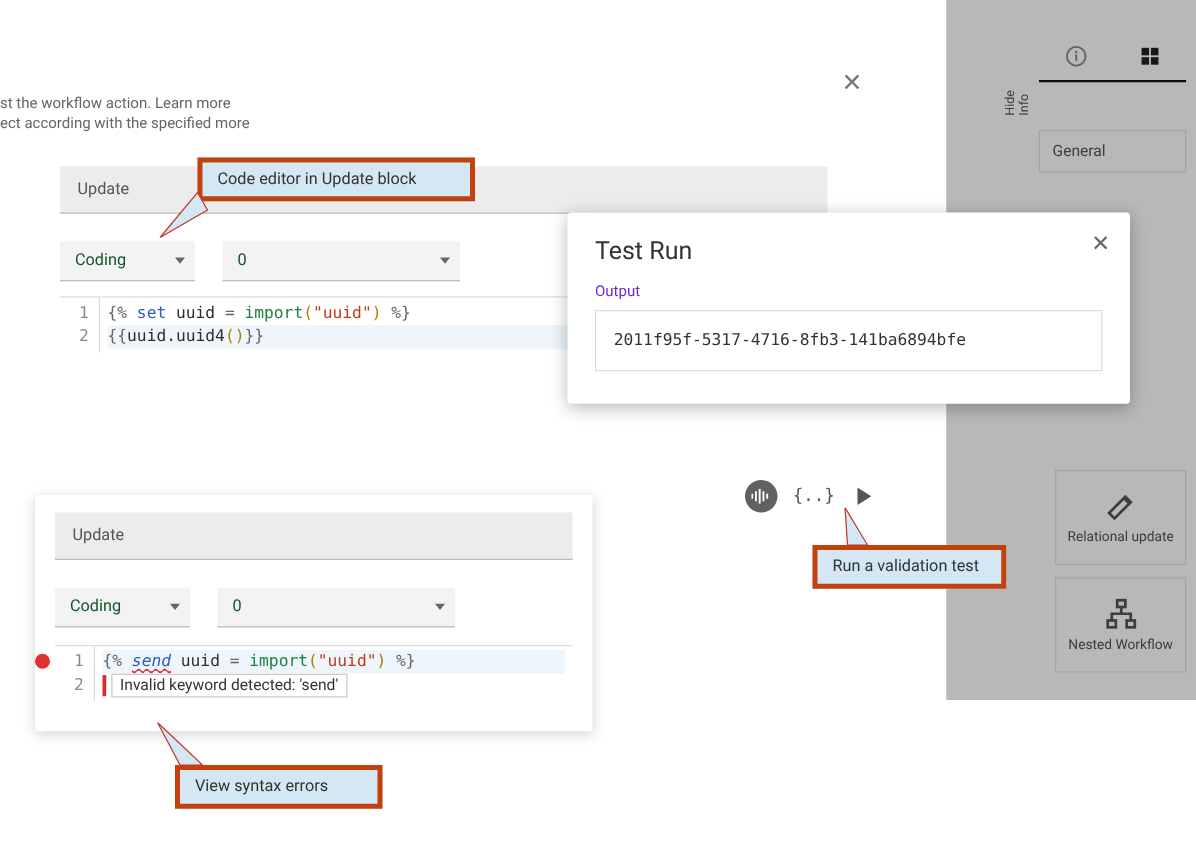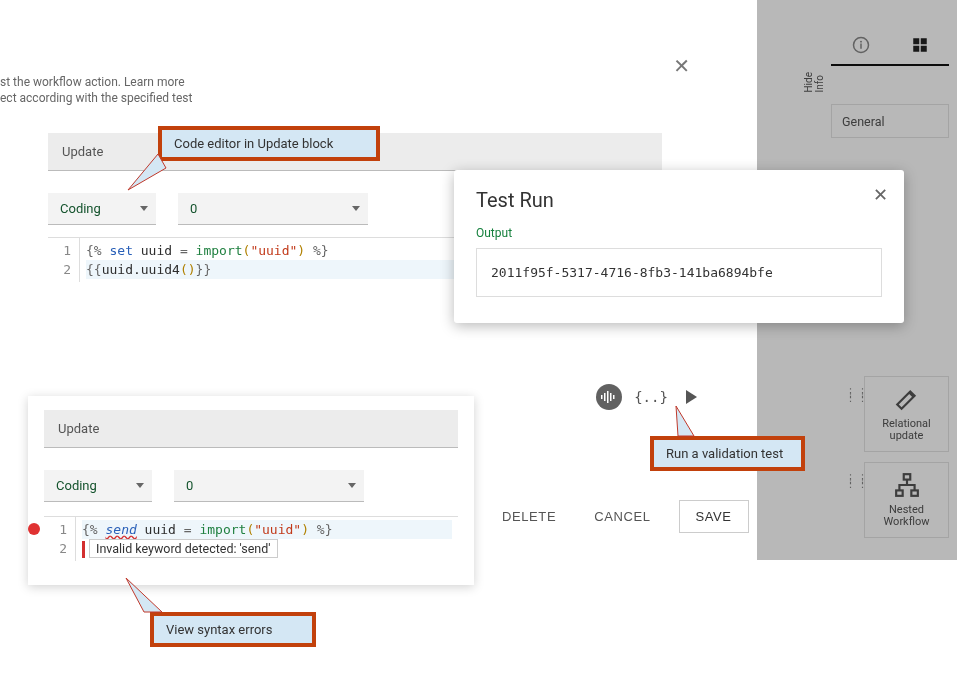--- a/index.html
+++ b/index.html
@@ -160,21 +160,21 @@
     top: 170px; left: 454px;
     width: 450px;
     background: #fff;
     border-radius: 3px;
     box-shadow: 0 3px 14px rgba(0,0,0,0.28);
     z-index: 6;
     padding: 18px 22px 26px;
   }
   .testrun h2 { font-size: 20px; font-weight: 400; color: #333; margin-bottom: 14px; }
   .testrun .close2 { position: absolute; top: 14px; right: 16px; color: #666; cursor: pointer; font-size: 18px; }
-  .testrun .lbl { font-size: 12px; color: #15803d; margin-bottom: 8px; }
+  .testrun .lbl { font-size: 12px; color: #6d28d9; margin-bottom: 8px; }
   .testrun .outbox {
     border: 1px solid #ddd;
     padding: 16px 14px;
     font-family: Menlo, Consolas, monospace;
     font-size: 13px;
     color: #333;
   }
   
   .iconrow {
     position: absolute;
@@ -268,24 +268,24 @@
     position: absolute; top: 72px; right: 134px;
     width: 20px;
     font-size: 10px;
     color: #555;
     writing-mode: vertical-rl;
     transform: rotate(180deg);
   }
   .side-card {
     position: absolute;
     right: 8px;
-    width: 85px; height: 76px;
+    width: 105px; height: 76px;
     background: #fff;
     border: 1px solid #e4e4e4;
-    text-align: center;
+    text-align: left;
     font-size: 11px;
     color: #555;
     display: flex; flex-direction: column;
     align-items: center; justify-content: center;
     gap: 6px;
   }
   .side-card svg { color: #555; }
   .side-grip {
     position: absolute;
     width: 14px;
@@ -334,21 +334,21 @@
         </svg>
       <span style="line-height:12px;">Nested Workflow</span>
     </div>
   </div>
   <div class="dim"></div>
 
   <div class="main-panel">
     <div class="close-x">✕</div>
     <div class="intro">
       <span>st the workflow action. </span><a class="learn">Learn more</a><br>
-      <span>ect according with the specified test</span>
+      <span>ect according with the specified more</span>
     </div>
 
     <div class="update-block">
       <div class="section-header">
         <span>Update</span>
       </div>
       <div class="row-selects">
         <div class="sel small">
           <span>Coding</span>
             <span class="tri"></span>
@@ -384,25 +384,20 @@
           <rect x="9" y="2" width="1.5" height="8" fill="#fff"></rect>
           <rect x="12" y="4" width="1.5" height="4" fill="#fff"></rect>
         </svg>
     </div>
     <div class="iconbtn" style="font-family:monospace;font-size:14px;">{..}</div>
     <div class="iconbtn">
         <div class="play"></div>
       </div>
   </div>
 
-  <div class="actions">
-    <button class="txtbtn">DELETE</button>
-    <button class="txtbtn">CANCEL</button>
-    <button class="savebtn">SAVE</button>
-  </div>
 
   <div class="lower-panel">
     <div class="section-header">
       <span>Update</span>
     </div>
     <div class="row-selects">
       <div class="sel small">
         <span>Coding</span>
           <span class="tri"></span>
       </div>
@@ -437,18 +432,18 @@
   <div class="callout" style="top:126px; left:158px; width:222px;">Code editor in Update block</div>
   <svg style="position:absolute; top:150px; left:120px; z-index:5;" width="50" height="44">
     <polygon points="38,4 46,18 8,40" fill="#d4e7f4" stroke="#c0392b" stroke-width="1"></polygon>
   </svg>
 
   <div class="callout" style="top:436px; left:650px; width:155px;">Run a validation test</div>
   <svg style="position:absolute; top:406px; left:670px; z-index:5;" width="40" height="34">
     <polygon points="6,0 24,30 8,30" fill="#d4e7f4" stroke="#c0392b" stroke-width="1"></polygon>
   </svg>
 
-  <div class="callout" style="top:612px; left:150px; width:166px;">View syntax errors</div>
+  <div class="callout" style="top:612px; left:140px; width:166px;">View syntax errors</div>
   <svg style="position:absolute; top:578px; left:124px; z-index:5;" width="44" height="38">
     <polygon points="2,0 38,34 20,34" fill="#d4e7f4" stroke="#c0392b" stroke-width="1"></polygon>
   </svg>
 
 </div>
 
 </body></html>

